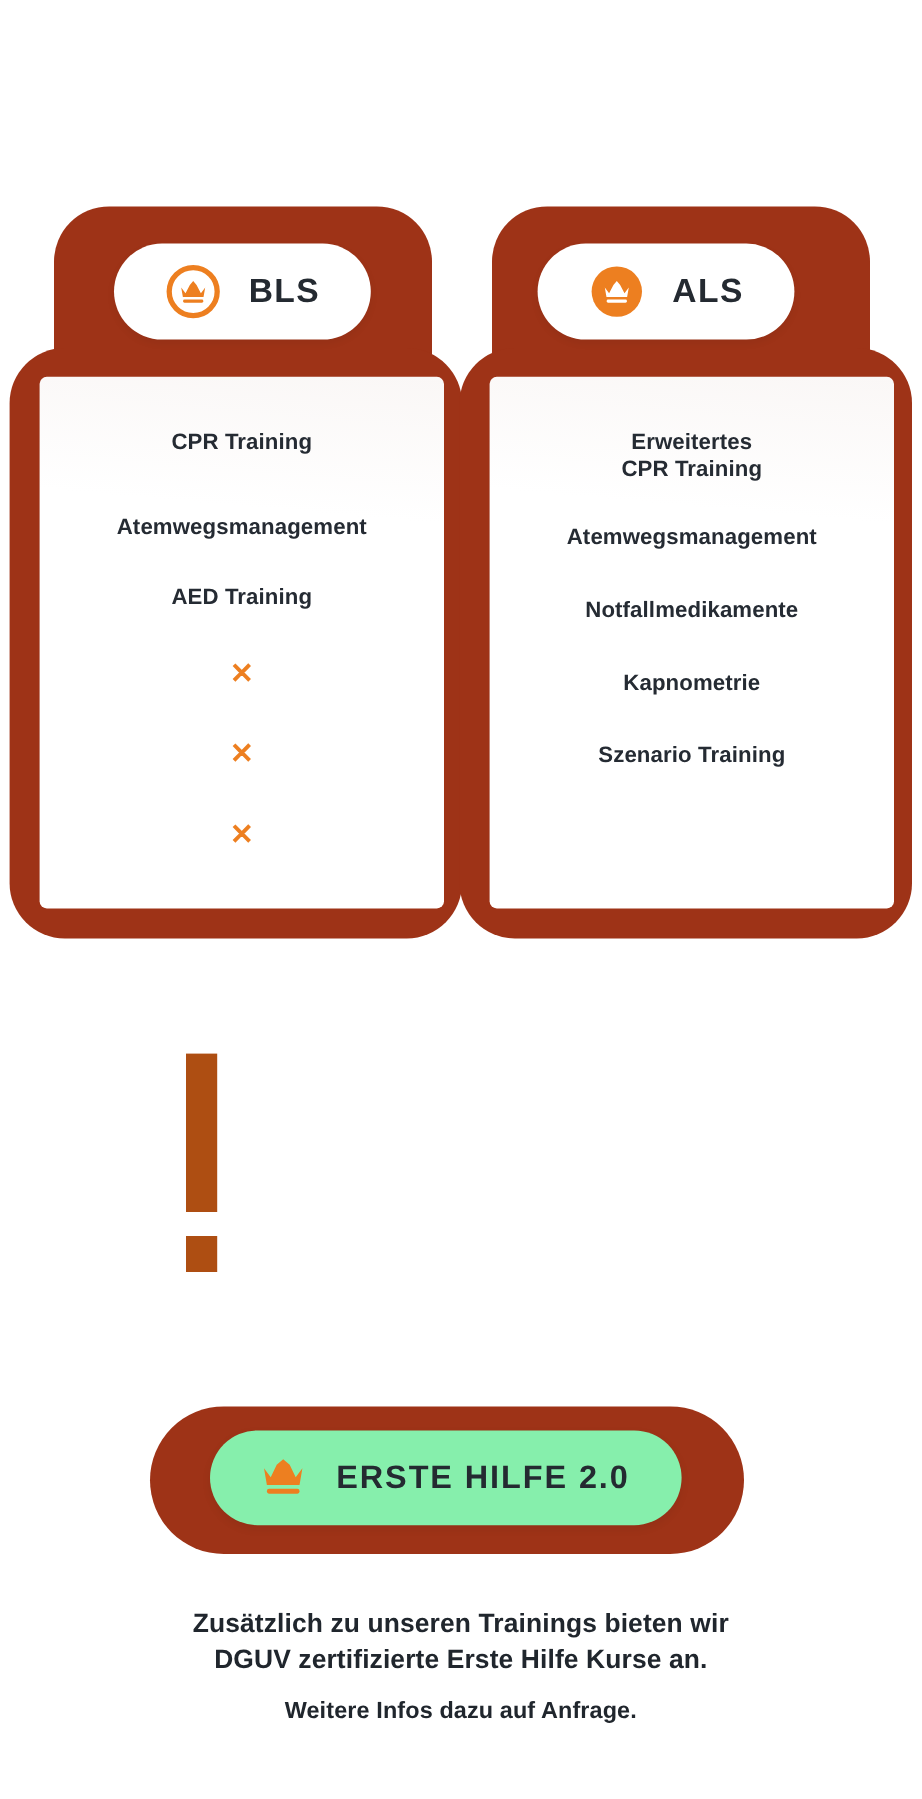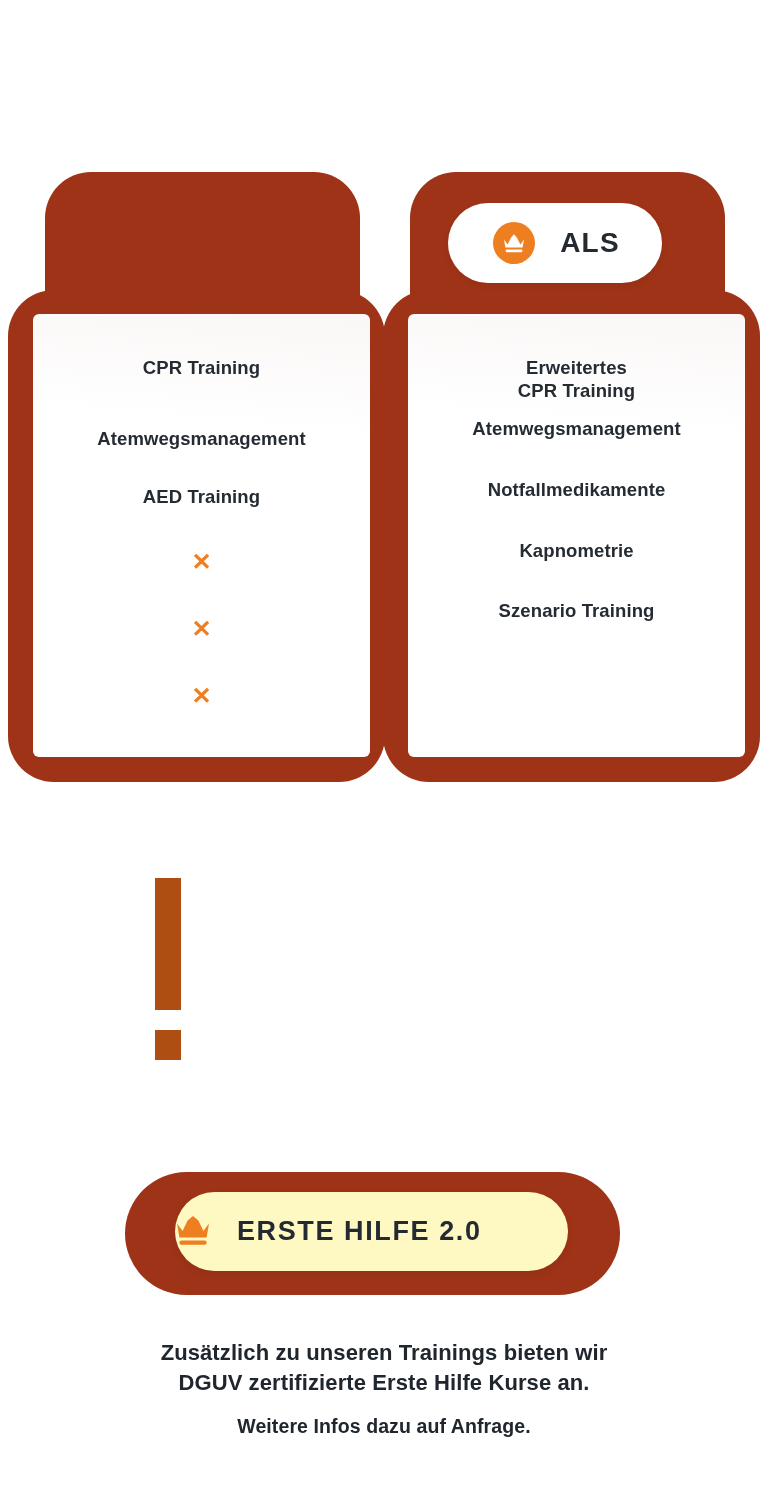--- a/index.html
+++ b/index.html
@@ -104,21 +104,21 @@
 
   .plan-bls .feature { margin-bottom: 50px; }
   .plan-bls .feature:nth-child(1) { margin-bottom: 47px; }
   .plan-bls .feature:nth-child(2) { margin-bottom: 35px; }
   .plan-bls .feature:nth-child(3) { margin-bottom: 38px; }
   .plan-bls .feature:nth-child(4) { margin-bottom: 36px; }
   .plan-bls .feature:nth-child(5) { margin-bottom: 37px; }
   .plan-bls .feature:nth-child(6) { margin-bottom: 0; }
 
   .plan-als .feature { margin-bottom: 28px; }
-  .plan-als .feature:nth-child(1) { margin-bottom: 15px; }
+  .plan-als .feature:nth-child(1) { margin-bottom: 33px; }
   .plan-als .feature:nth-child(2) { margin-bottom: 37px; }
   .plan-als .feature:nth-child(3) { margin-bottom: 37px; }
   .plan-als .feature:nth-child(4) { margin-bottom: 37px; }
   .plan-als .feature:nth-child(5) { margin-bottom: 37px; }
   .plan-als .feature:nth-child(6) { margin-bottom: 0; }
 
   
   .exclaim { position: absolute; left: 155px; top: 878px; width: 26px; }
   .exclaim-bar { width: 26px; height: 132px; background: #AE4E12; }
   .exclaim-dot { width: 26px; height: 30px; background: #AE4E12; margin-top: 20px; }
@@ -128,24 +128,25 @@
     position: absolute;
     left: 125px; top: 1172px;
     width: 495px; height: 123px;
     background: #9E3317;
     border-radius: 62px;
   }
   .cta-pill {
     position: absolute;
     left: 175px; top: 1192px;
     width: 393px; height: 79px;
-    background: #fef9c3;
+    background: #86efac;
     border-radius: 40px;
     display: flex;
     align-items: center;
+    justify-content: center;
     gap: 26px;
     box-shadow: 0 3px 8px rgba(0,0,0,0.07);
   }
   .cta-crown { width: 36px; height: 34px; flex: 0 0 36px; display:block; }
   .cta-label {
     font-size: 27px;
     font-weight: 700;
     letter-spacing: 1.6px;
     color: #242a31;
   }
@@ -176,20 +177,28 @@
 <body>
 
 <div id="stage">
 
   <div class="cards-region">
 
     <div class="plan plan-bls">
       <div class="tab-plate"></div>
       <div class="body-plate"></div>
 
+      <div class="tab-pill">
+        <svg class="crown-badge" viewBox="0 0 48 48">
+          <circle cx="24" cy="24" r="20" fill="#ffffff" stroke="#ED7F20" stroke-width="4.4"></circle>
+          <path d="M14 20.6 L17.6 25.4 L21.2 18.4 L24 15.2 L26.8 18.4 L30.4 25.4 L34 20.6 L32.6 28.6 L15.4 28.6 Z" fill="#ED7F20"></path>
+          <rect x="15.6" y="30.6" width="16.8" height="2.6" rx="1.1" fill="#ED7F20"></rect>
+        </svg>
+        <span class="tab-label">BLS</span>
+      </div>
 
       <div class="content-card">
         <div class="feature">CPR Training</div>
         <div class="feature">Atemwegsmanagement</div>
         <div class="feature">AED Training</div>
         <div class="feature xmark">✕</div>
         <div class="feature xmark">✕</div>
         <div class="feature xmark">✕</div>
       </div>
     </div>

